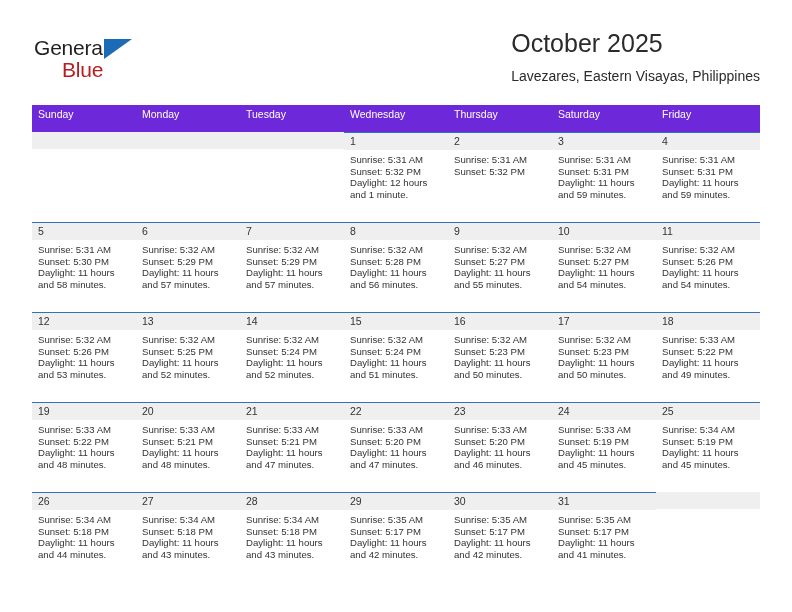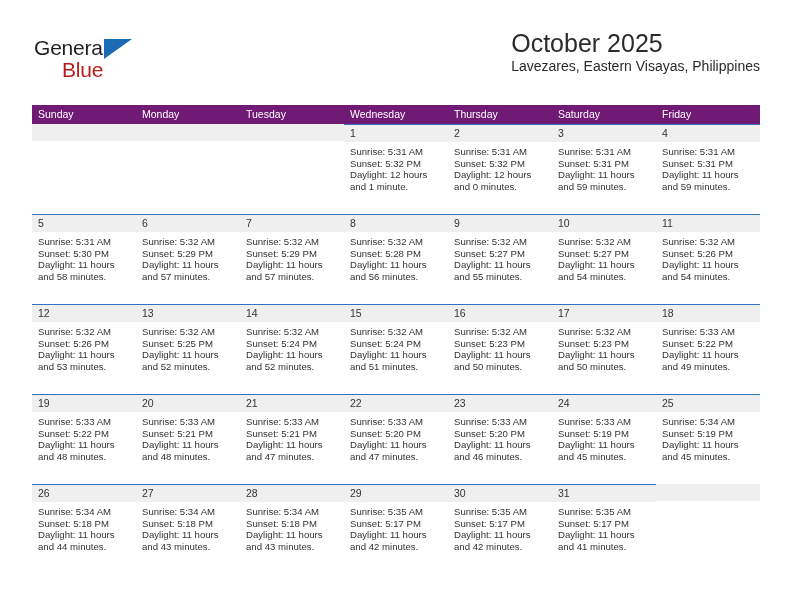--- a/index.html
+++ b/index.html
@@ -57,37 +57,37 @@
     right: 0; top: 0;
     text-align: left;
   }
   .cal-title {
     font-size: 25px;
     color: #2b2b2b;
     line-height: 30px;
     white-space: nowrap;
   }
   .cal-subtitle {
-    margin-top: 0;
+    margin-top: 10px;
     font-size: 14px;
     color: #2b2b2b;
     line-height: 17px;
     white-space: nowrap;
   }
 
   
   .calendar {
     position: absolute;
     left: 32px; top: 105px;
     width: 728px;
   }
   .weekday-row {
     display: flex;
-    background: #701a75;
-    height: 19px;
+    background: #6d28d9;
+    height: 27px;
   }
   .weekday {
     flex: 1 1 0;
     color: #ffffff;
     font-size: 10.5px;
     line-height: 19px;
     padding-left: 6px;
     white-space: nowrap;
     overflow: hidden;
   }
@@ -175,21 +175,20 @@
               <div>Sunrise: 5:31 AM</div>
               <div>Sunset: 5:32 PM</div>
               <div class="wrap">Daylight: 12 hours and 1 minute.</div>
             </div>
           </div>
           <div class="day-cell">
             <div class="date-strip">2</div>
             <div class="info">
               <div>Sunrise: 5:31 AM</div>
               <div>Sunset: 5:32 PM</div>
-              <div class="wrap">Daylight: 12 hours and 0 minutes.</div>
             </div>
           </div>
           <div class="day-cell">
             <div class="date-strip">3</div>
             <div class="info">
               <div>Sunrise: 5:31 AM</div>
               <div>Sunset: 5:31 PM</div>
               <div class="wrap">Daylight: 11 hours and 59 minutes.</div>
             </div>
           </div>

